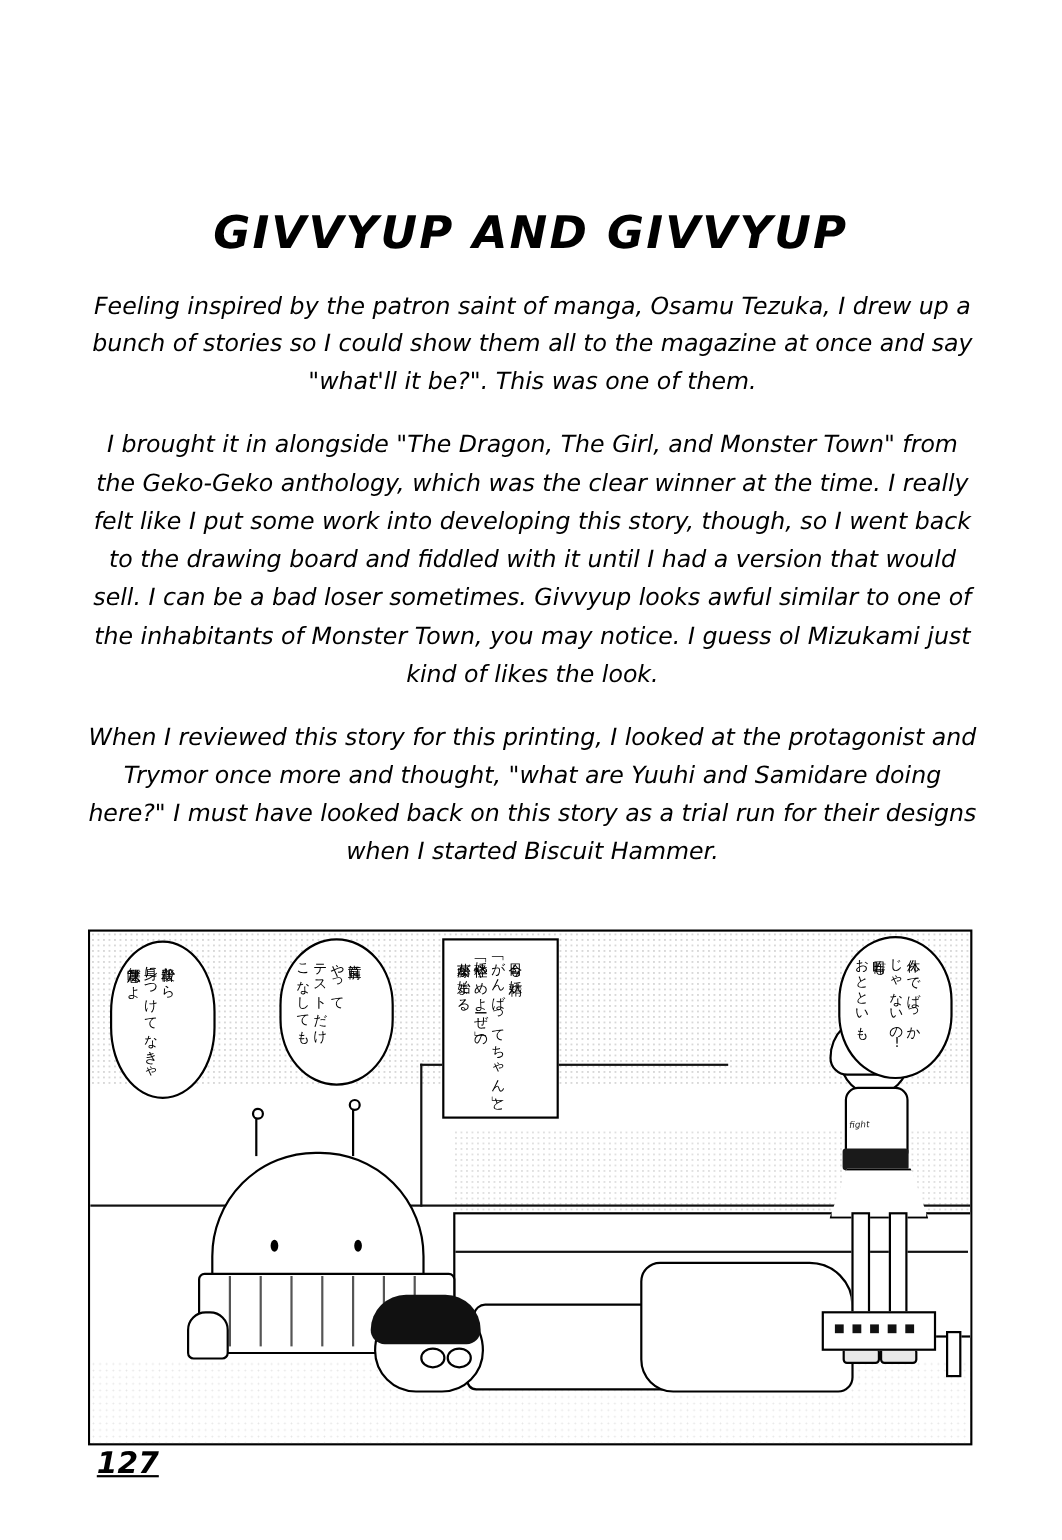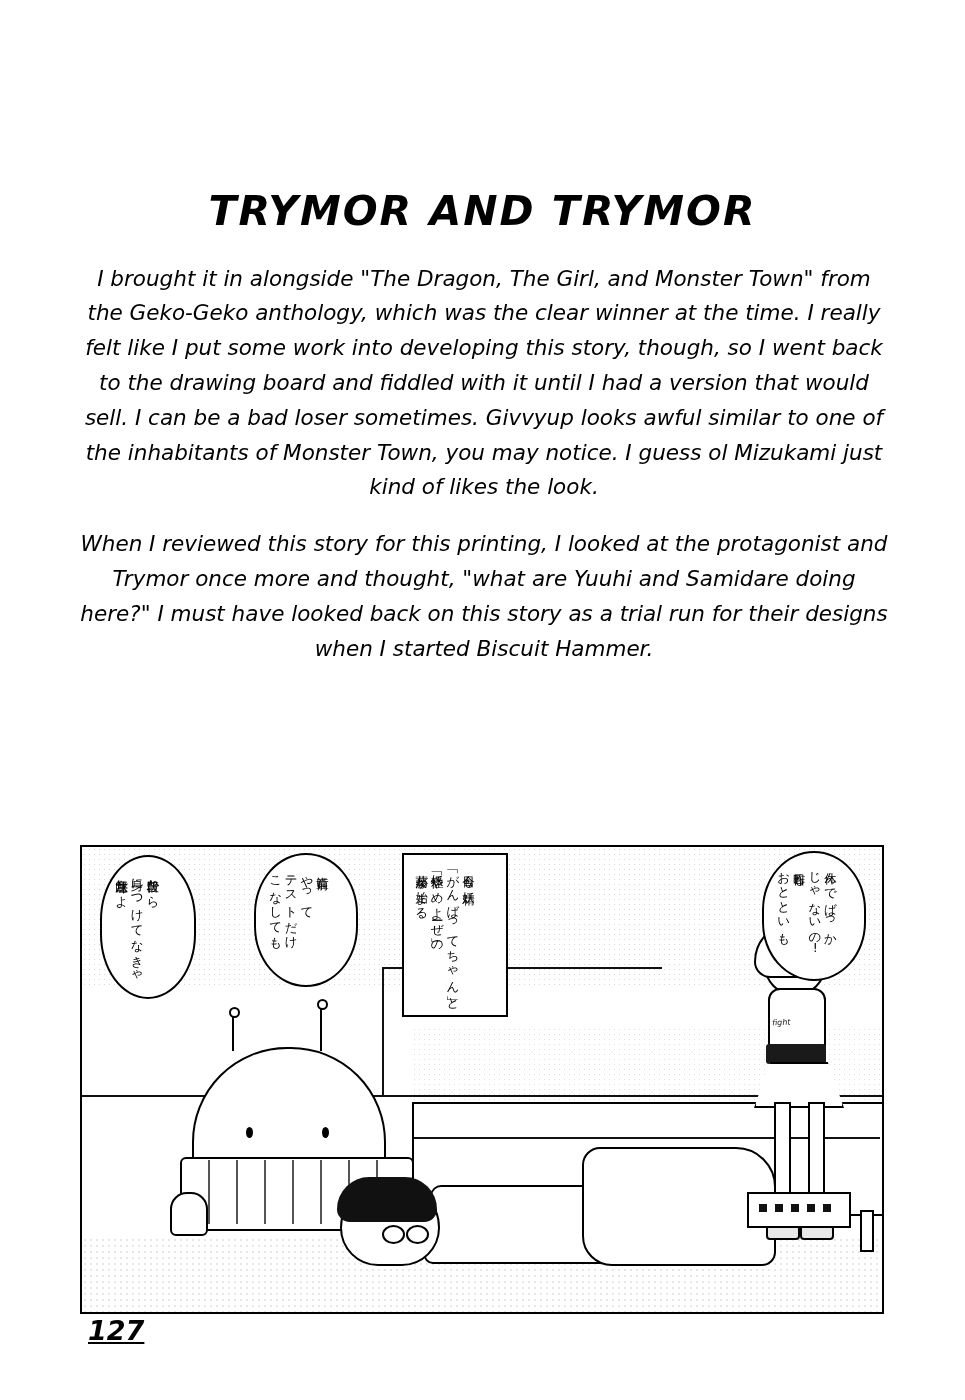--- a/index.html
+++ b/index.html
@@ -309,23 +309,24 @@
     font-style: italic;
     color: #222;
     transform: rotate(-3deg);
   }
 </style>
 </head>
 <body>
 
 <div class="page">
 
-  <h1 class="title">TRYMOR AND TRYMOR</h1>
+  <h1 class="title">GIVVYUP AND GIVVYUP</h1>
 
   <div class="body-text">
+    <p class="para">Feeling inspired by the patron saint of manga, Osamu Tezuka, I drew up a bunch of stories so I could show them all to the magazine at once and say "what'll it be?". This was one of them.</p>
     <p class="para">I brought it in alongside "The Dragon, The Girl, and Monster Town" from the Geko-Geko anthology, which was the clear winner at the time. I really felt like I put some work into developing this story, though, so I went back to the drawing board and fiddled with it until I had a version that would sell. I can be a bad loser sometimes. Givvyup looks awful similar to one of the inhabitants of Monster Town, you may notice. I guess ol Mizukami just kind of likes the look.</p>
     <p class="para">When I reviewed this story for this printing, I looked at the protagonist and Trymor once more and thought, "what are Yuuhi and Samidare doing here?" I must have looked back on this story as a trial run for their designs when I started Biscuit Hammer.</p>
   </div>
 
   <div class="panel">
     <div class="bg-room"></div>
     <div class="tone tone-wall"></div>
     <div class="tone tone-bed"></div>
     <div class="tone tone-floor"></div>
 

